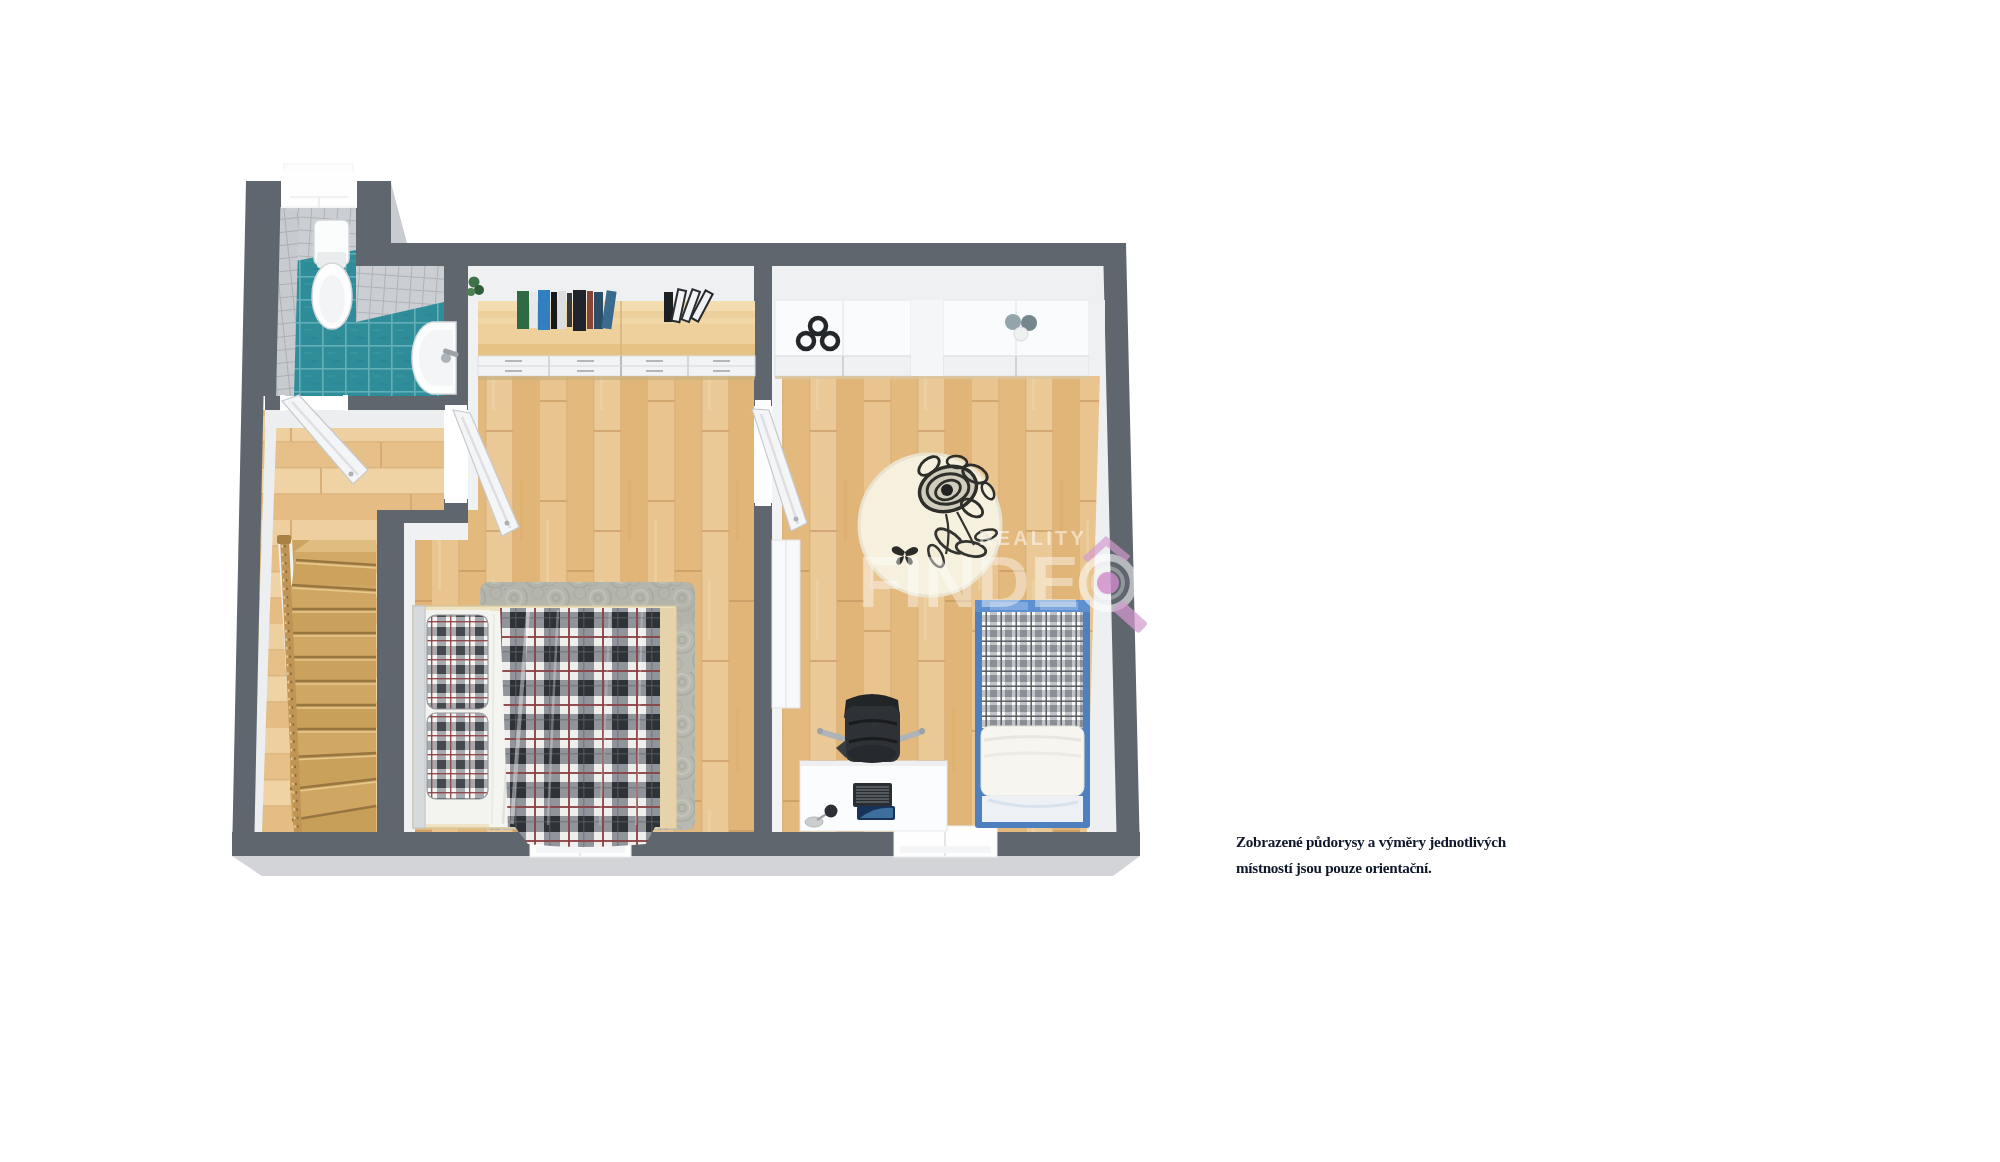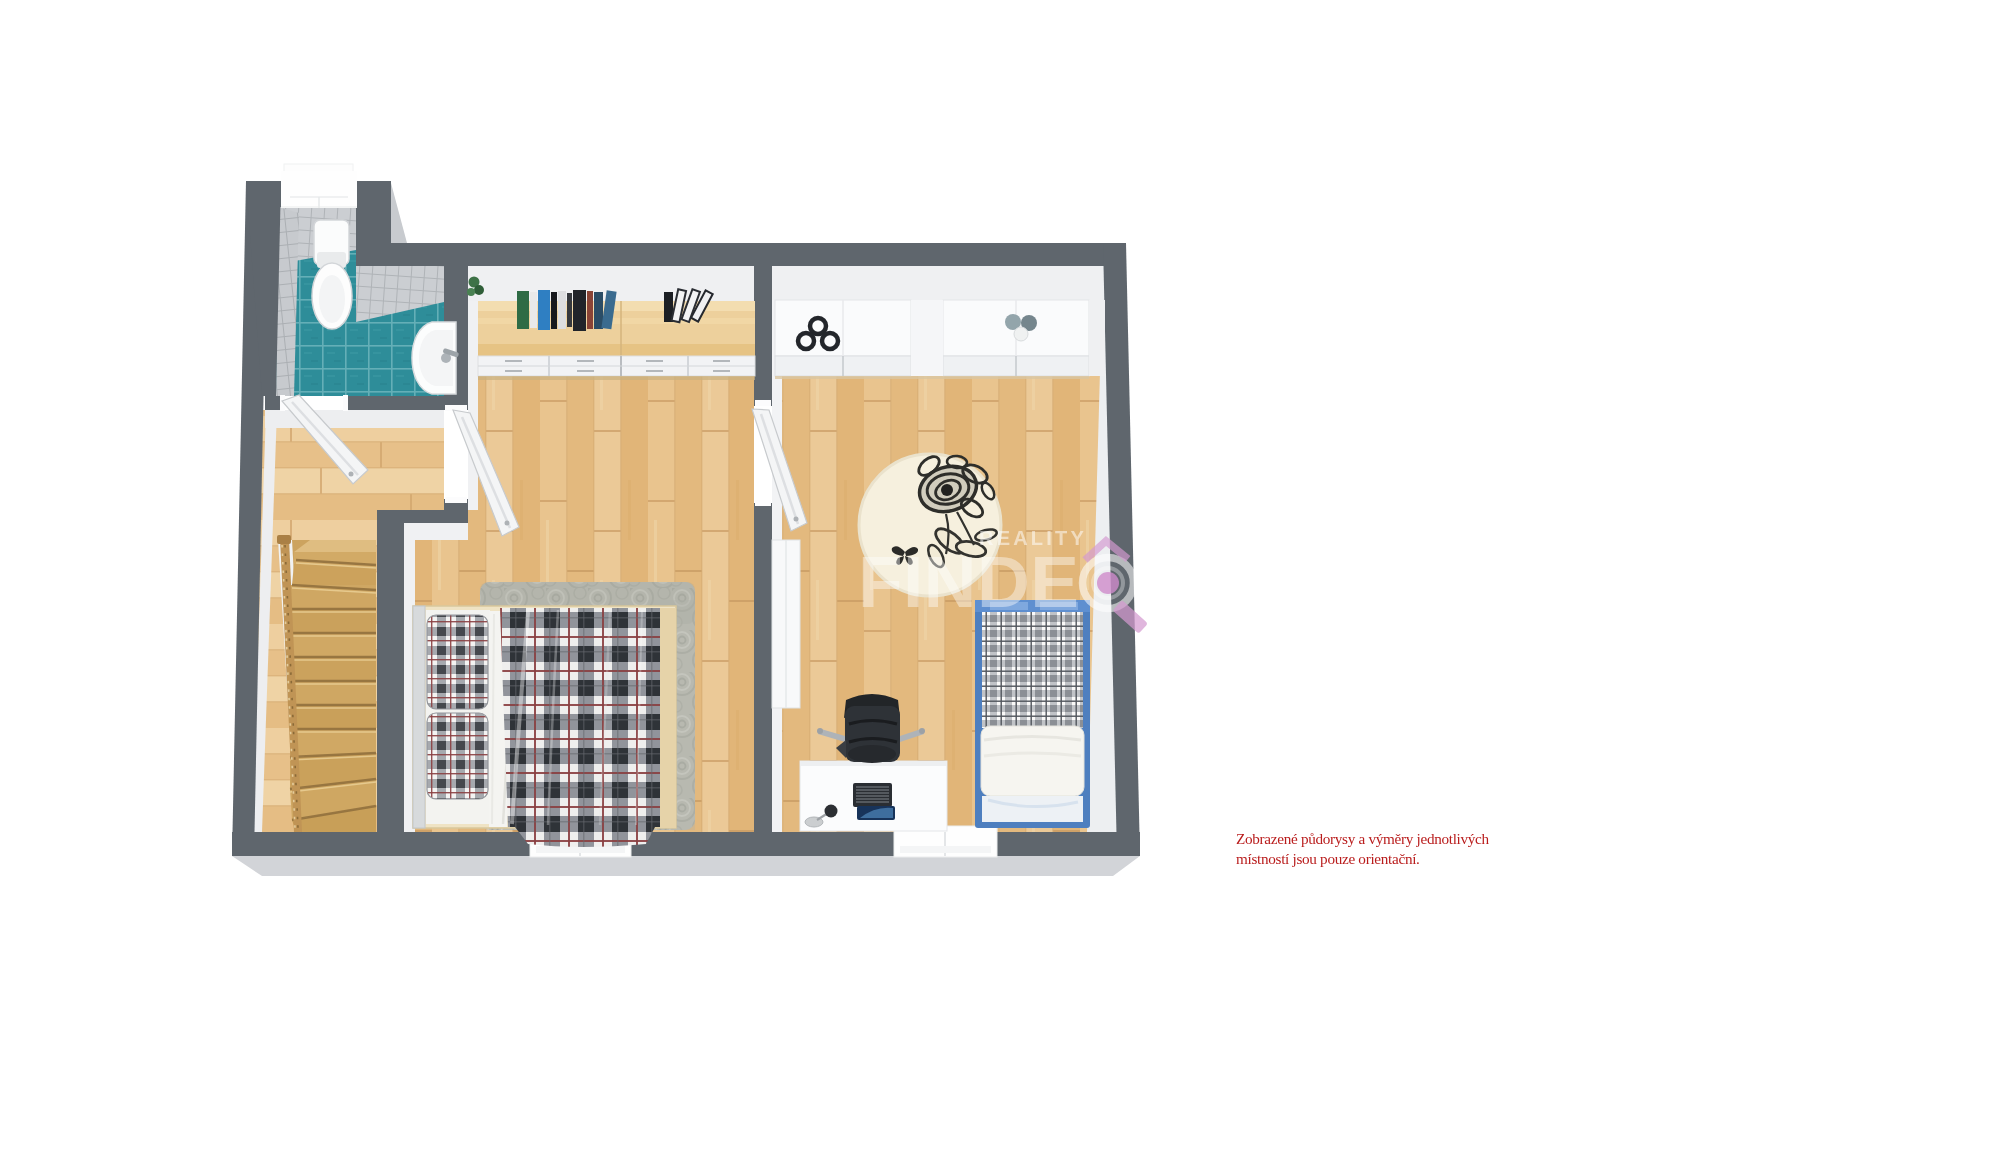--- a/index.html
+++ b/index.html
@@ -1,17 +1,17 @@
 <!DOCTYPE html>
 <html><head>
 <meta charset="utf-8">
 <style>
 html,body{margin:0;padding:0;background:#ffffff;}
 .page{position:relative;width:2000px;height:1162px;overflow:hidden;background:#ffffff;font-family:"Liberation Sans",sans-serif;}
-.note{position:absolute;left:1236px;top:829px;font-family:"Liberation Serif",serif;font-size:15.2px;line-height:20px;color:#b91c1c;letter-spacing:-0.3px;}
+.note{position:absolute;left:1236px;top:829px;font-family:"Liberation Serif",serif;font-size:15.2px;line-height:26px;color:#0f172a;letter-spacing:-0.3px;font-weight:bold;}
 </style>
 </head>
 <body>
 <div class="page">
 <svg width="2000" height="1162" viewBox="0 0 2000 1162" xmlns="http://www.w3.org/2000/svg">
 <defs>
 <pattern id="woodV" patternUnits="userSpaceOnUse" width="108" height="230">
  <rect width="108" height="230" fill="#E6BF87"></rect>
  <rect x="0" width="27" height="230" fill="#E9C48E"></rect>
  <rect x="27" width="27" height="230" fill="#E3B97E"></rect>

